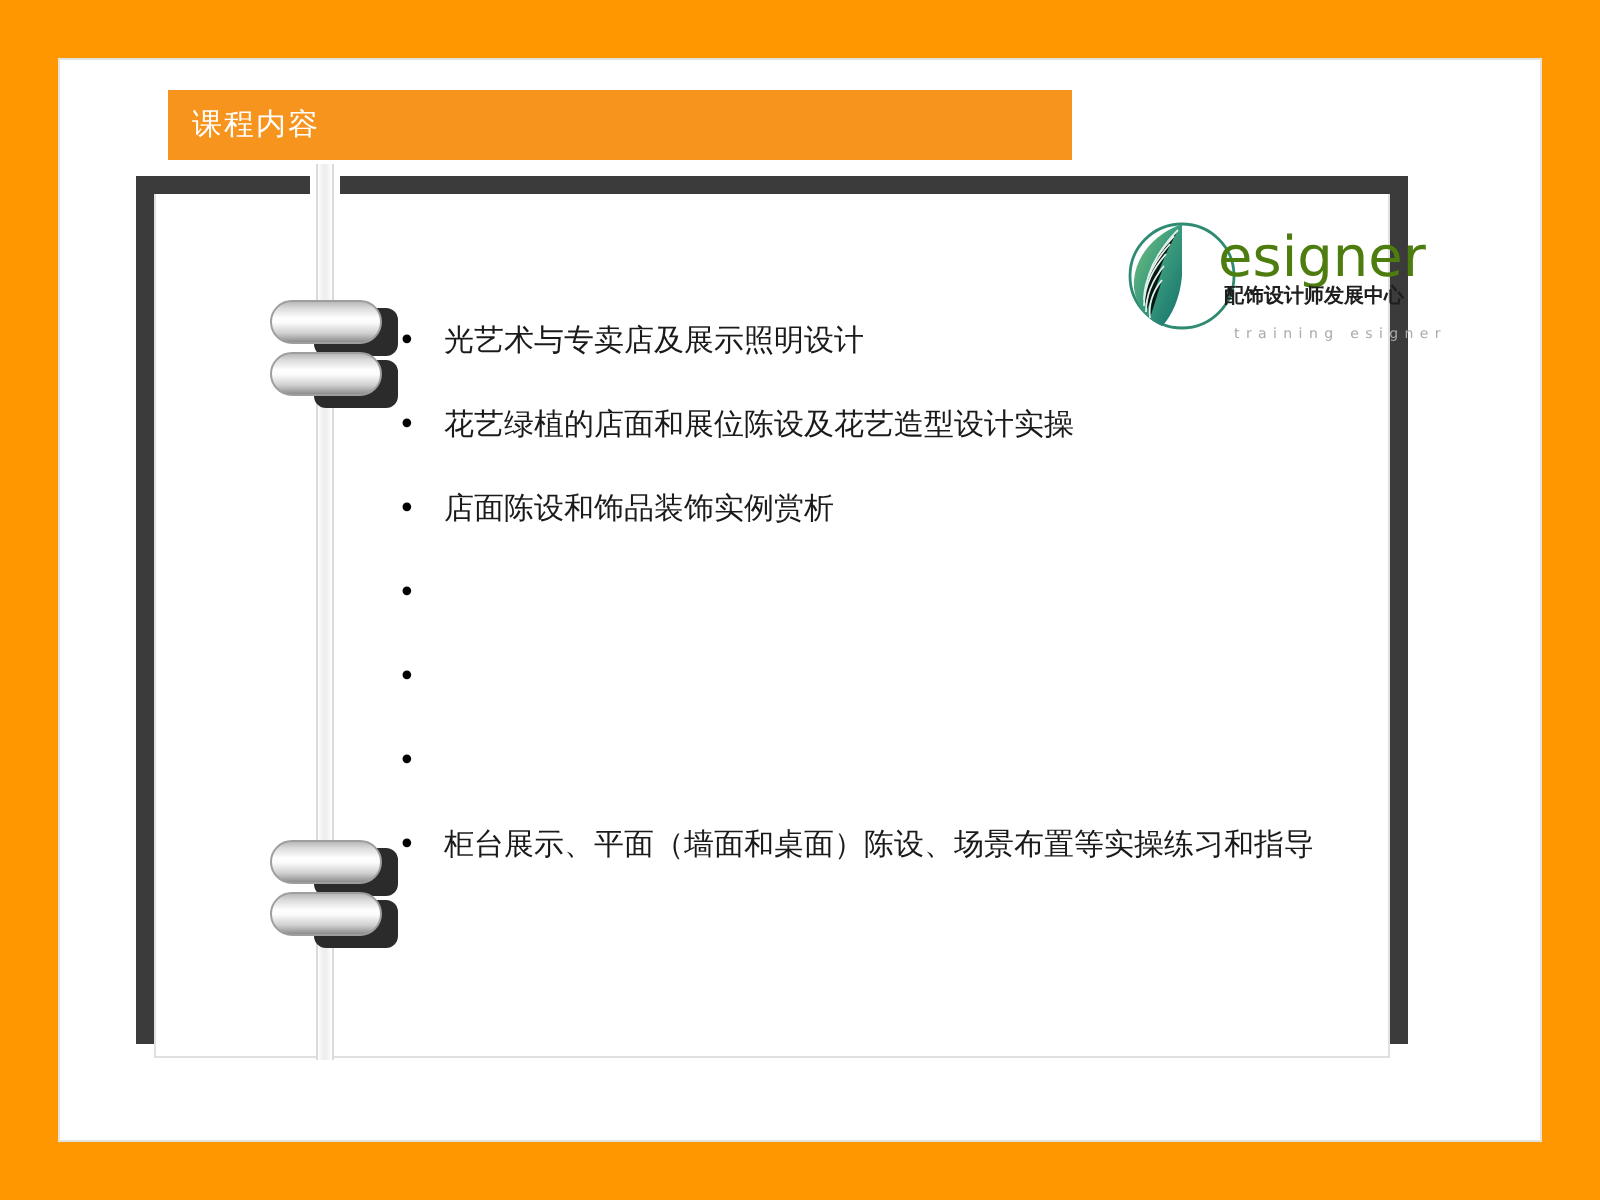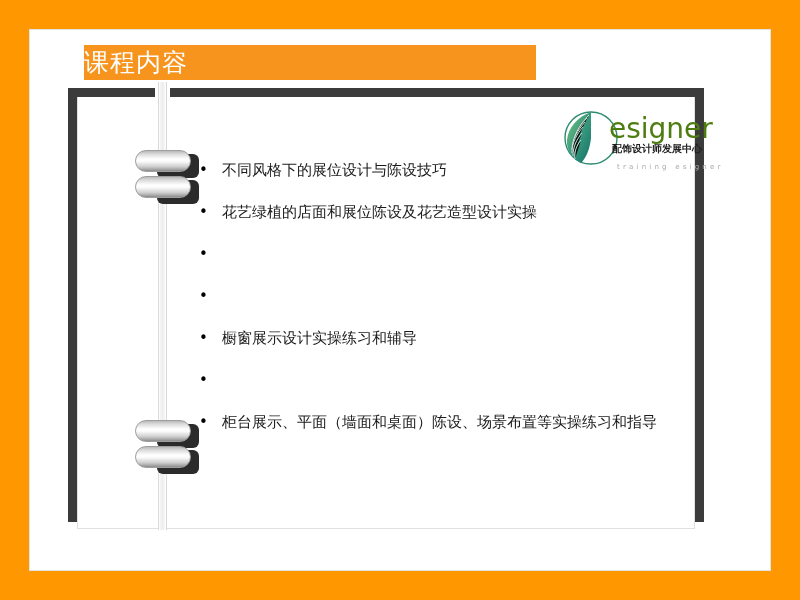--- a/index.html
+++ b/index.html
@@ -48,22 +48,23 @@
     left: 84px;
     top: 45px;
     width: 452px;
     height: 35px;
     box-sizing: border-box;
     display: flex;
     align-items: center;
   }
   .title-text {
     color: #ffffff;
-    font-size: 25px;
+    font-size: 15px;
     line-height: 1;
+    padding-left: 12px;
     letter-spacing: 1px;
     white-space: nowrap;
   }
 
   
   .panel-shadow-left {
     position: absolute;
     left: 68px;
     top: 88px;
     width: 9px;
@@ -271,35 +272,35 @@
   <div class="bead-group bot">
     <div class="bead-shadow s1"></div>
     <div class="bead-shadow s2"></div>
     <div class="bead b1"></div>
     <div class="bead b2"></div>
   </div>
 
   <div class="bullets" id="bullet-list">
       <div class="bullet-row">
         <span class="bullet-mark">•</span>
-        <span class="bullet-text">不同风格下的展位设计与陈设技巧</span>
+        <span class="bullet-text">光艺术与专卖店及展示照明设计</span>
       </div>
       <div class="bullet-row">
         <span class="bullet-mark">•</span>
         <span class="bullet-text">花艺绿植的店面和展位陈设及花艺造型设计实操</span>
       </div>
       <div class="bullet-row">
         <span class="bullet-mark">•</span>
-      </div>
-      <div class="bullet-row">
-        <span class="bullet-mark">•</span>
-      </div>
-      <div class="bullet-row">
-        <span class="bullet-mark">•</span>
-        <span class="bullet-text">橱窗展示设计实操练习和辅导</span>
+        <span class="bullet-text">店面陈设和饰品装饰实例赏析</span>
+      </div>
+      <div class="bullet-row">
+        <span class="bullet-mark">•</span>
+      </div>
+      <div class="bullet-row">
+        <span class="bullet-mark">•</span>
       </div>
       <div class="bullet-row">
         <span class="bullet-mark">•</span>
       </div>
       <div class="bullet-row">
         <span class="bullet-mark">•</span>
         <span class="bullet-text">柜台展示、平面（墙面和桌面）陈设、场景布置等实操练习和指导</span>
       </div>
     </div>
 

